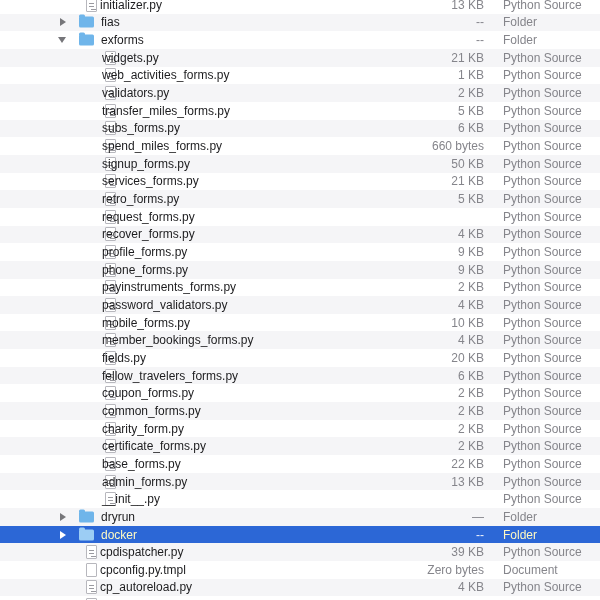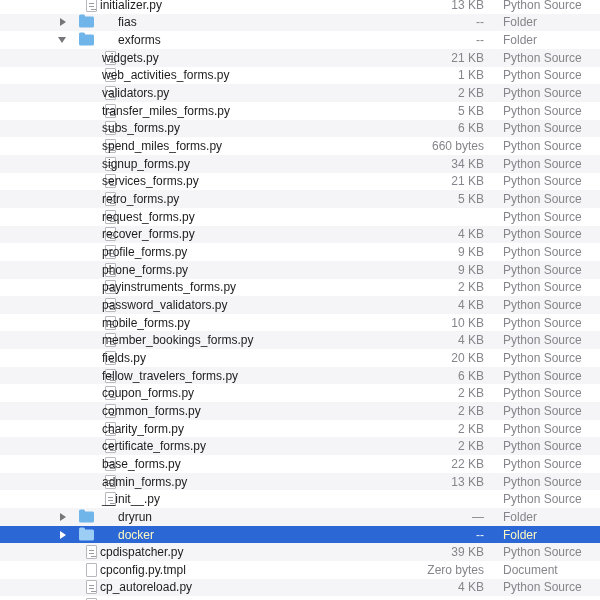--- a/index.html
+++ b/index.html
@@ -76,21 +76,21 @@
     box-sizing:border-box;
   }
   .icon.pyfile::before{
     content:"";position:absolute;left:2px;top:4px;width:5px;height:1px;
     background:var(--file-glyph);
     box-shadow:0 3px 0 var(--file-glyph),2px 6px 0 var(--file-glyph);
   }
   .d0 .icon.pyfile,.d0 .icon.docfile{left:86px}
   .d1 .icon.pyfile,.d1 .icon.docfile{left:105px}
   .d0 .name{left:100px}
-  .d0.folder-row .name{left:118px}
+  .d0.folder-row .name{left:101px}
   .d1 .name{left:102px}
 </style>
 </head>
 <body>
 
 <div id="finder-list">
   <div class="rows">
       <div class="row d0">
 
     <span class="icon pyfile"></span>
@@ -151,21 +151,21 @@
 
     <span class="icon pyfile"></span>
     <span class="cell name">spend_miles_forms.py</span>
     <span class="cell size">660 bytes</span>
     <span class="cell kind">Python Source</span>
   </div>
       <div class="row d1 stripe">
 
     <span class="icon pyfile"></span>
     <span class="cell name">signup_forms.py</span>
-    <span class="cell size">34 KB</span>
+    <span class="cell size">50 KB</span>
     <span class="cell kind">Python Source</span>
   </div>
       <div class="row d1">
 
     <span class="icon pyfile"></span>
     <span class="cell name">services_forms.py</span>
     <span class="cell size">21 KB</span>
     <span class="cell kind">Python Source</span>
   </div>
       <div class="row d1 stripe">

